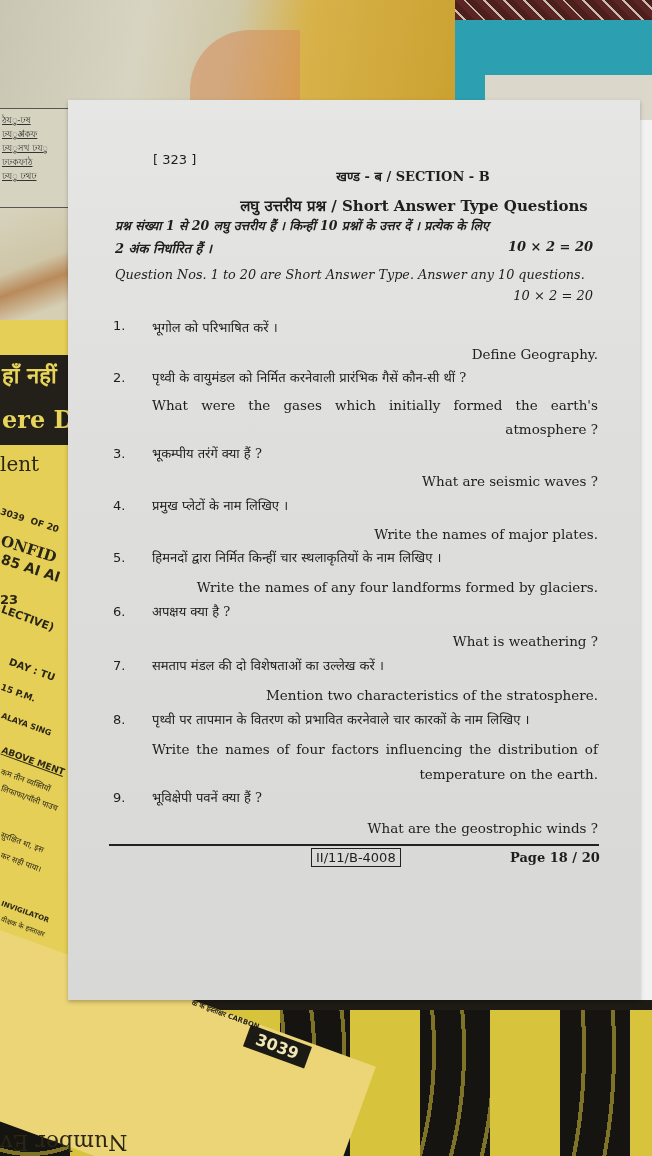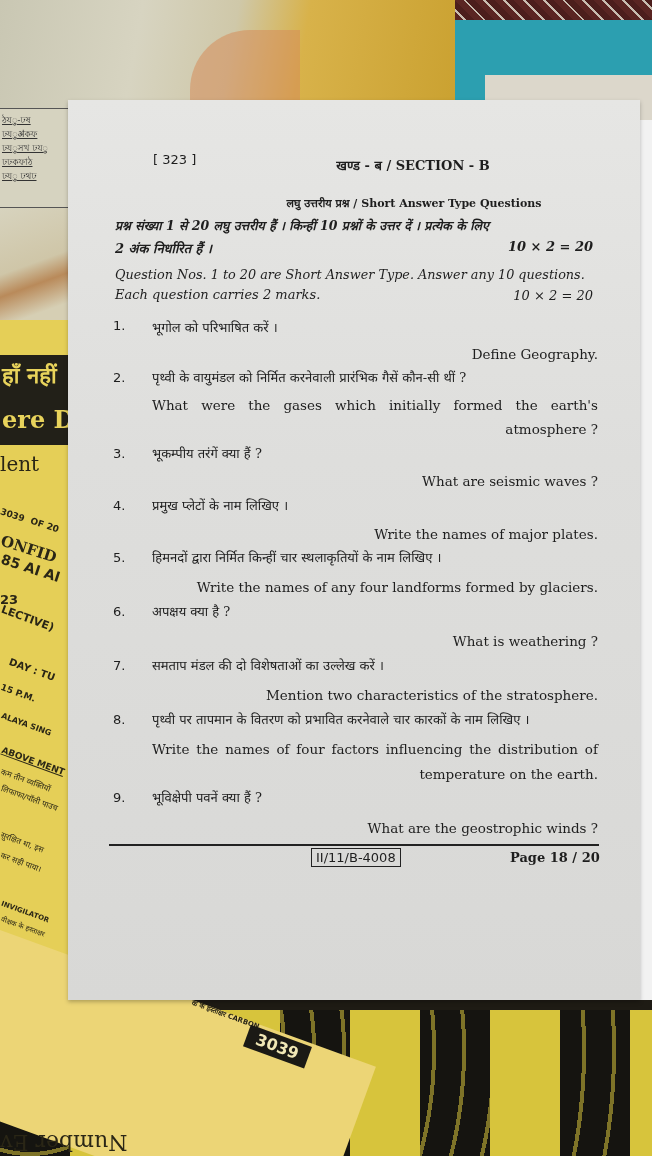--- a/index.html
+++ b/index.html
@@ -81,24 +81,24 @@
   .paper {
     position:absolute; left:68px; top:100px; width:572px; height:900px;
     background:linear-gradient(180deg,#e6e6e4 0%,#dededc 40%,#d8d8d6 100%);
     box-shadow:0 2px 4px rgba(0,0,0,.25);
     color:#1e1e1e;
   }
   .paper-right-sheet{
     position:absolute; left:640px; top:120px; width:12px; height:880px; background:#f2f2f2;
   }
   .code-top { position:absolute; left:49px; top:52px; font-family:"DejaVu Sans", sans-serif; font-size:13px;margin-left:36px; }
-  .section-title { position:absolute; left:0; width:572px; top:56px; text-align:center;
+  .section-title { position:absolute; left:0; width:572px; top:67px; text-align:center;
     font-size:13px; font-weight:bold; padding-left:118px; box-sizing:border-box; }
   .subsection-title { position:absolute; left:0; width:572px; top:95px; text-align:center;
-    font-size:11px; font-weight:bold; padding-left:120px; box-sizing:border-box; }
+    font-size:15px; font-weight:bold; padding-left:120px; box-sizing:border-box; }
   .instr {
     position:absolute; left:47px; width:478px; font-size:13px; font-style:italic;
   }
   .instr .marks { position:absolute; right:0; font-weight:bold; font-style:italic; }
   .instr-en .marks { font-weight:normal; }
   .q-num { position:absolute; left:45px; font-family:"DejaVu Sans", sans-serif; font-size:13px; }
   .q-hi  { position:absolute; left:84px; font-size:13px; }
   .q-en  { position:absolute; left:84px; font-size:13.5px; width:446px;text-align:right; }
   .q-en.justify { text-align:justify; text-align-last:justify; }
   .footer-rule { position:absolute; left:41px; width:490px; top:844px; height:2px; background:#222; }
@@ -161,21 +161,20 @@
   <div class="subsection-title">लघु उत्तरीय प्रश्न / Short Answer Type Questions</div>
 
   <div class="instr instr-hi" style="top:117px;">
     <div style="font-weight:bold;white-space:nowrap;font-size:12.5px;">प्रश्न संख्या 1 से 20 लघु उत्तरीय हैं । किन्हीं 10 प्रश्नों के उत्तर दें । प्रत्येक के लिए</div>
     <div style="font-weight:bold;margin-top:5px;">2 अंक निर्धारित हैं ।</div>
     <span class="marks" style="top:22px;">10 × 2 = 20</span>
   </div>
 
   <div class="instr instr-en" style="top:167px;">
     <div style="white-space:nowrap;font-size:12.8px;">Question Nos. 1 to 20 are Short Answer Type. Answer any 10 questions.</div>
-    <div style="margin-top:5px;">Each question carries 2 marks.</div>
     <span class="marks" style="top:21px;">10 × 2 = 20</span>
   </div>
 
   <span class="q-num" style="top:218px;">1.</span>
   <span class="q-hi" style="top:218px;">भूगोल को परिभाषित करें ।</span>
   <span class="q-en" style="top:246px;">Define Geography.</span>
 
   <span class="q-num" style="top:270px;">2.</span>
   <span class="q-hi" style="top:268px;">पृथ्वी के वायुमंडल को निर्मित करनेवाली प्रारंभिक गैसें कौन-सी थीं ?</span>
   <span class="q-en justify" style="top:297px;">What were the gases which initially formed the earth's</span>

